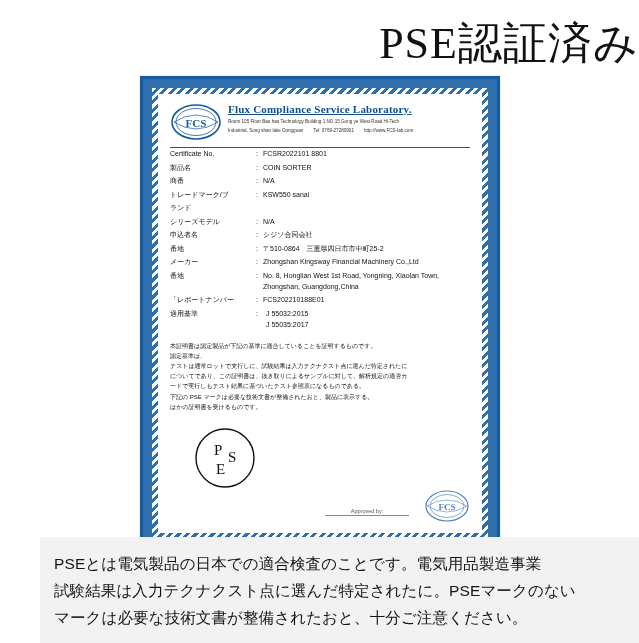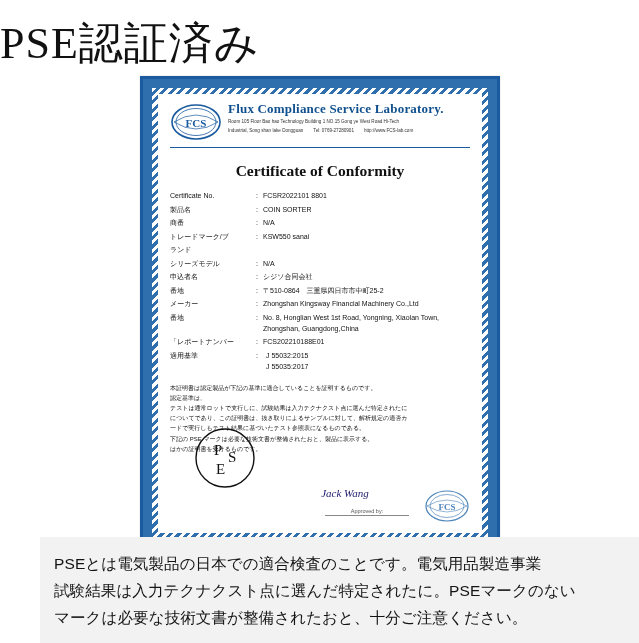--- a/index.html
+++ b/index.html
@@ -20,21 +20,21 @@
     height: 643px;
     background: #ffffff;
     overflow: hidden;
   }
   
   .headline {
     position: absolute;
     top: 14px;
     left: 0;
     width: 639px;
-    text-align: left;
+    text-align: right;
     font-family: "Liberation Serif", serif;
     font-size: 44px;
     letter-spacing: 1px;
     color: #111111;
     white-space: nowrap;
   }
   
   .cert-wrap {
     position: absolute;
     top: 76px;
@@ -92,25 +92,26 @@
     flex: 0 0 52px;
     position: relative;
   }
   .fcs-logo svg { display: block; }
   .letterhead-text {
     flex: 1 1 auto;
     padding-left: 6px;
   }
   .lab-name {
     font-family: "Liberation Serif", serif;
-    font-size: 13px;
+    font-size: 11px;
     font-weight: bold;
     color: #10508f;
     letter-spacing: .2px;
     line-height: 14px;
+    text-decoration: underline;
   }
   .lab-addr {
     font-size: 4.6px;
     color: #333;
     line-height: 7px;
     margin-top: 2px;
     white-space: nowrap;
   }
   .lab-addr .sp { display: inline-block; width: 10px; }
   
@@ -242,21 +243,20 @@
         </div>
         <div class="letterhead-text">
           <div class="lab-name">Flux Compliance Service Laboratory.</div>
           <div class="lab-addr">Room 105 Floor Bao hao Technology Building 1 NO.15 Gong ye West Road Hi-Tech</div>
           <div class="lab-addr">
             <span>Industrial, Song shan lake Dongguan</span><span class="sp"></span><span>Tel: 0769-27280901</span><span class="sp"></span><span>http://www.FCS-lab.com</span>
           </div>
         </div>
       </div>
 
-      <div class="cert-title">Certificate of Conformity</div>
 
       <div class="fields">
 
         <div class="frow">
           <div class="flabel">Certificate No.</div>
           <div class="fcolon">:</div>
           <div class="fvalue">FCSR2022101 8801</div>
         </div>
 
         <div class="frow">
@@ -342,21 +342,20 @@
       <div class="pse-mark">
         <svg width="62" height="62" viewBox="0 0 62 62" xmlns="http://www.w3.org/2000/svg">
           <circle cx="31" cy="31" r="29" fill="none" stroke="#111" stroke-width="1.4"></circle>
           <text x="20" y="28" font-family="Liberation Serif, serif" font-size="15" fill="#111">P</text>
           <text x="34" y="35" font-family="Liberation Serif, serif" font-size="15" fill="#111">S</text>
           <text x="22" y="47" font-family="Liberation Serif, serif" font-size="15" fill="#111">E</text>
         </svg>
       </div>
 
       <div class="approved">
-        <div class="sig">Jack Wang</div>
         <div class="approved-label">Approved by:</div>
       </div>
 
       <div class="stamp">
         <svg width="46" height="46" viewBox="0 0 46 46" xmlns="http://www.w3.org/2000/svg">
           <ellipse cx="23" cy="23" rx="21" ry="15" fill="none" stroke="#2f6fae" stroke-width="1.2"></ellipse>
           <ellipse cx="23" cy="23" rx="17" ry="11.5" fill="none" stroke="#2f6fae" stroke-width="0.7"></ellipse>
           <path d="M3 23 Q23 11 43 23" fill="none" stroke="#2f6fae" stroke-width="0.6"></path>
           <path d="M3 23 Q23 35 43 23" fill="none" stroke="#2f6fae" stroke-width="0.6"></path>
           <text x="23" y="26.5" text-anchor="middle" font-family="Liberation Serif, serif" font-size="9" font-weight="bold" fill="#2f6fae">FCS</text>

